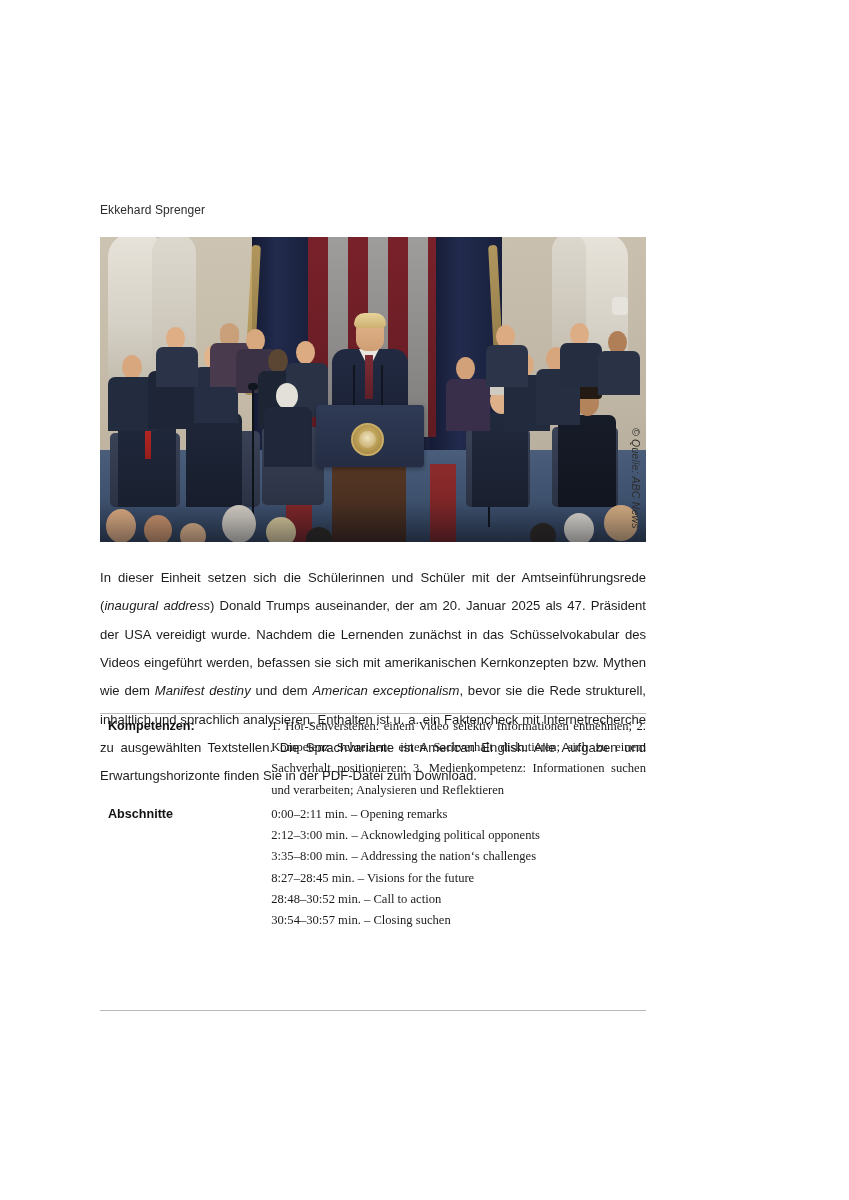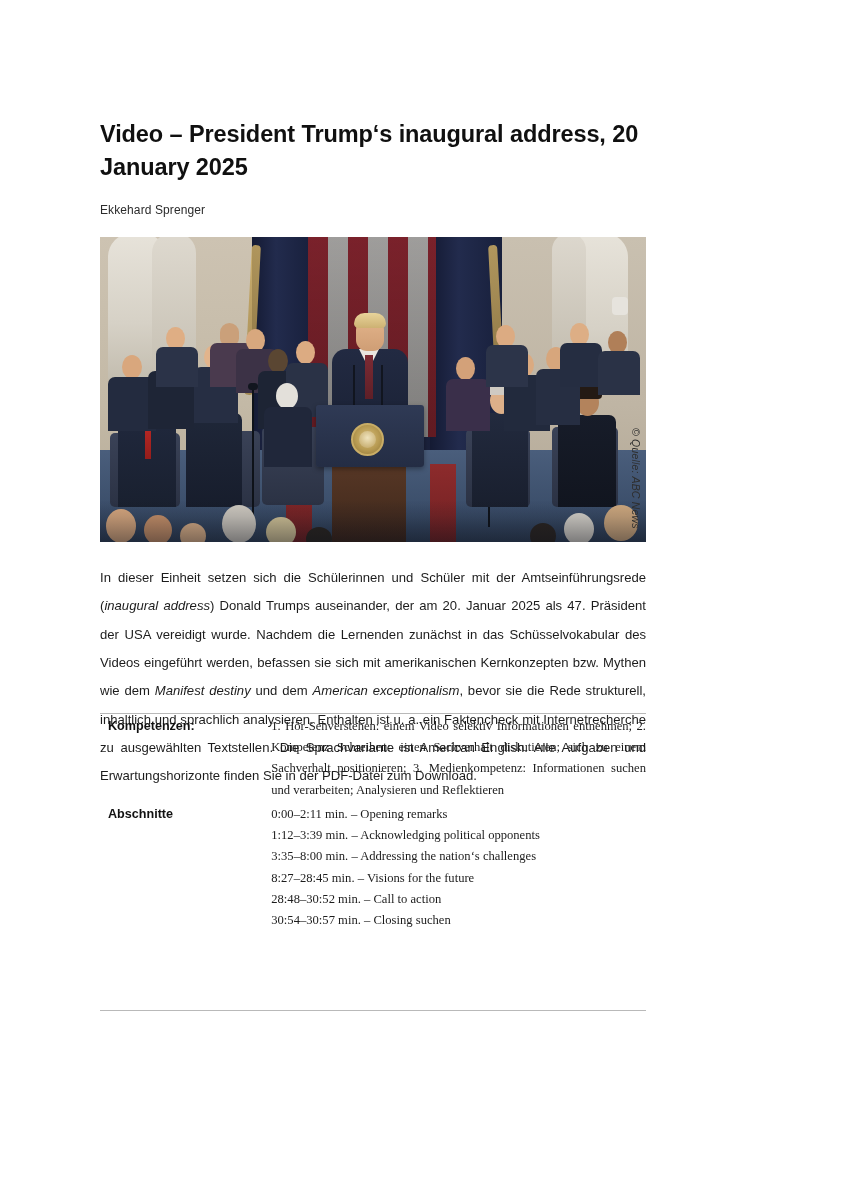--- a/index.html
+++ b/index.html
@@ -263,21 +263,20 @@
   .val { width: 381px; color: #1c1c1c; font-family: Liberation Serif, serif; }
   .val.just { text-align: justify; }
   .val.ital { font-style: italic; }
   .sections div { line-height: 21.3px; }
 </style>
 </head>
 <body>
 
 <div class="page">
 
-  <div class="title">Video – President Trump‘s inaugural address, 20 January 2025</div>
   <div class="author">Ekkehard Sprenger</div>
 
   <div class="figure">
     <div class="photo">
 
       <div class="wall-left"></div>
       <div class="wall-right"></div>
       <div class="center-bay"></div>
 
       <div class="drape l"></div>
@@ -407,21 +406,21 @@
   <table class="info-table">
     <tbody>
       <tr>
         <td class="lbl">Kompetenzen:</td>
         <td class="val just">1. Hör-Sehverstehen: einem Video selektiv Informationen entnehmen; 2. Kompetenz Schreiben: einen Sachverhalt diskutieren; sich zu einem Sachverhalt positionieren; 3. Medienkompetenz: Informationen suchen und verarbeiten; Analysieren und Reflektieren</td>
       </tr>
       <tr>
         <td class="lbl">Abschnitte</td>
         <td class="val sections">
           <div>0:00–2:11 min. – Opening remarks</div>
-          <div>1:12–3:39 min. – Acknowledging political opponents</div>
+          <div>2:12–3:00 min. – Acknowledging political opponents</div>
           <div>3:35–8:00 min. – Addressing the nation‘s challenges</div>
           <div>8:27–28:45 min. – Visions for the future</div>
           <div>28:48–30:52 min. – Call to action</div>
           <div>30:54–30:57 min. – Closing suchen</div>
         </td>
       </tr>
     </tbody>
   </table>
 
   <div class="rule-bottom"></div>

